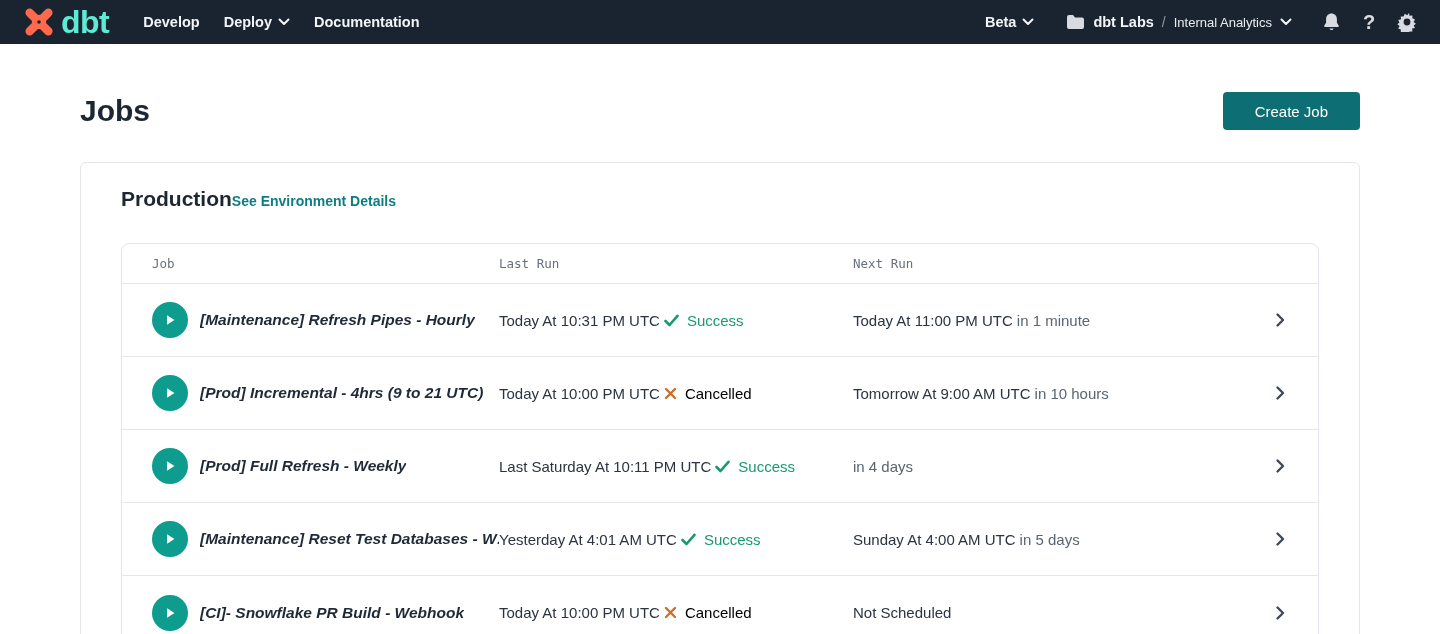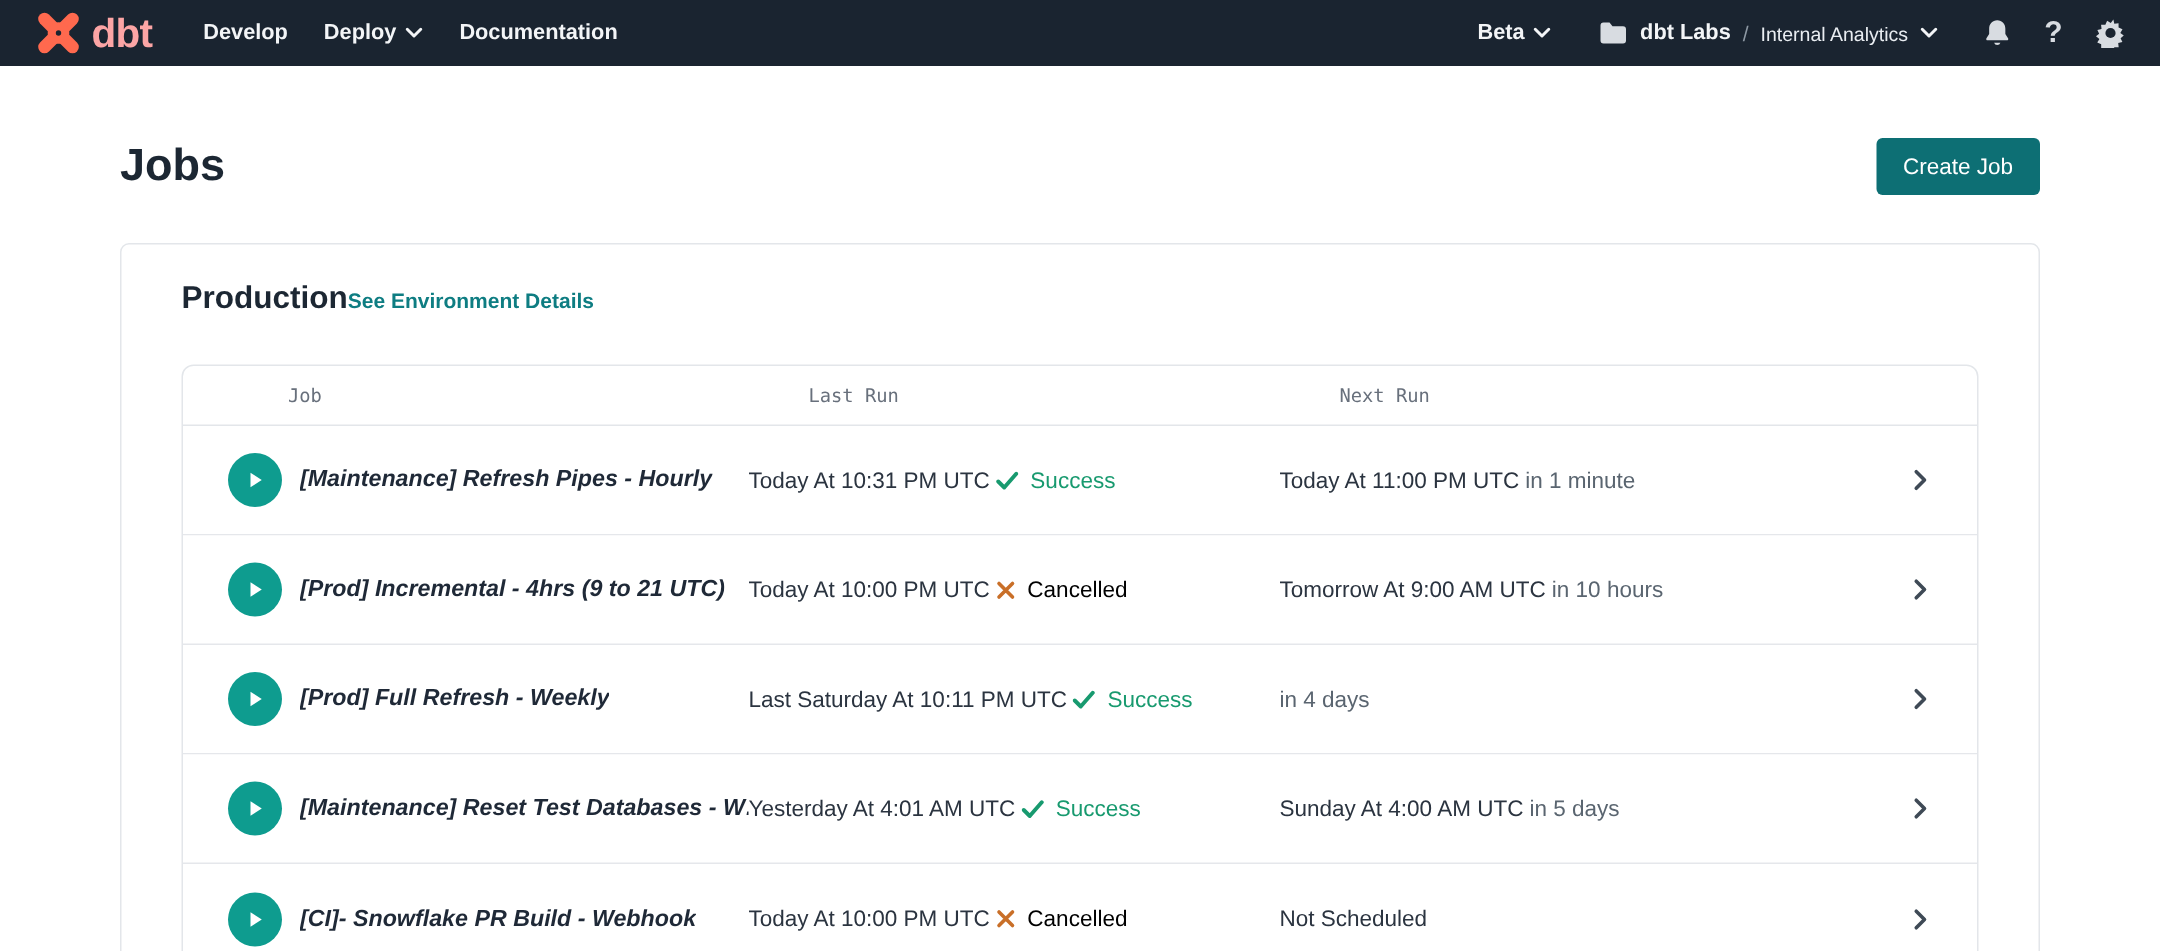--- a/index.html
+++ b/index.html
@@ -3,56 +3,56 @@
 <meta charset="utf-8">
 <style>
   * { margin:0; padding:0; box-sizing:border-box; }
   html,body { width:1440px; height:634px; overflow:hidden; background:#ffffff;
     font-family:"Liberation Sans","DejaVu Sans",sans-serif; }
 
   
   .navbar { height:44px; background:#1a2430; display:flex; align-items:center;
     padding:0 22px 0 24px; color:#f3f5f7; }
   .logo { display:flex; align-items:center; gap:7px; margin-right:34px; }
-  .logo-text { font-size:27px; font-weight:700; color:#fca5a5; letter-spacing:-0.5px; }
+  .logo-text { font-size:32px; font-weight:700; color:#5eead4; letter-spacing:-0.5px; }
   .nav-links { display:flex; align-items:center; gap:24px; }
   .nav-link { font-size:14.5px; font-weight:600; color:#f3f5f7; cursor:pointer;
     display:flex; align-items:center; gap:6px; }
   .nav-right { margin-left:auto; display:flex; align-items:center; gap:18px; }
   .beta { display:flex; align-items:center; gap:6px; font-size:14.5px; font-weight:600; }
   .project-switcher { display:flex; align-items:center; gap:8px; margin-left:14px; }
   .project-switcher .account { font-size:14.5px; font-weight:700; }
   .project-switcher .sep { color:#8e99a4; font-size:14px; }
   .project-switcher .project { font-size:13px; font-weight:400; color:#e9edf1; }
   .nav-icons { display:flex; align-items:center; gap:16px; margin-left:10px; }
   .nav-icon { width:22px; height:22px; display:flex; align-items:center; justify-content:center;
     cursor:pointer; color:#d8dce1; }
   .qmark { font-size:20px; font-weight:700; color:#d8dce1; }
 
   
   .page-header { display:flex; align-items:center; justify-content:space-between;
     padding:48px 80px 0 80px; }
   .page-title { font-size:30px; font-weight:700; color:#1c2733; }
   .create-job-btn { background:#0d6f74; color:#ffffff; border:none; border-radius:4px;
-    height:38px; padding:0 18px; font-size:15px; font-family:inherit; cursor:pointer; }
+    height:38px; padding:0 32px; font-size:15px; font-family:inherit; cursor:pointer; }
 
   
   .env-card { margin:32px 80px 0 80px; border:1px solid #e3e6ea; border-radius:6px;
     padding:24px 40px 40px 40px; background:#ffffff; }
   .env-header { display:flex; align-items:baseline; }
   .env-name { font-size:21px; font-weight:700; color:#1c2733; }
   .env-link { font-size:14px; font-weight:700; color:#0e7d82; cursor:pointer; text-decoration:none; }
 
   
   .jobs-table { margin-top:32px; border:1px solid #e3e6ea; border-radius:8px; overflow:hidden; }
   .tbl-grid { display:grid; grid-template-columns:347px 354px 1fr 54px; padding:0 30px;
     align-items:center; }
   .tbl-head { height:40px; border-bottom:1px solid #e3e6ea; }
   .tbl-head .th { font-family:"DejaVu Sans Mono","Liberation Mono",monospace;
-    font-size:12.5px; color:#68707c;margin-left:40px; }
+    font-size:12.5px; color:#68707c; }
   .job-row { height:73px; border-bottom:1px solid #e5e7eb; background:#ffffff; }
   .job-row:last-child { border-bottom:none; }
   .job-cell { display:flex; align-items:center; gap:12px; }
   .play-btn { width:36px; height:36px; border-radius:50%; background:#0e9c8f; border:none;
     display:flex; align-items:center; justify-content:center; cursor:pointer; flex:none; }
   .job-name { font-size:15.5px; font-weight:700; color:#1f2937; white-space:nowrap;
     overflow:hidden;font-style:italic; }
   .run-cell { display:flex; gap:4px; }
   .run-time { font-size:15px; color:#2b3440; }
   .run-status { display:flex; align-items:center; gap:8px; font-size:15px; font-weight:400; }

